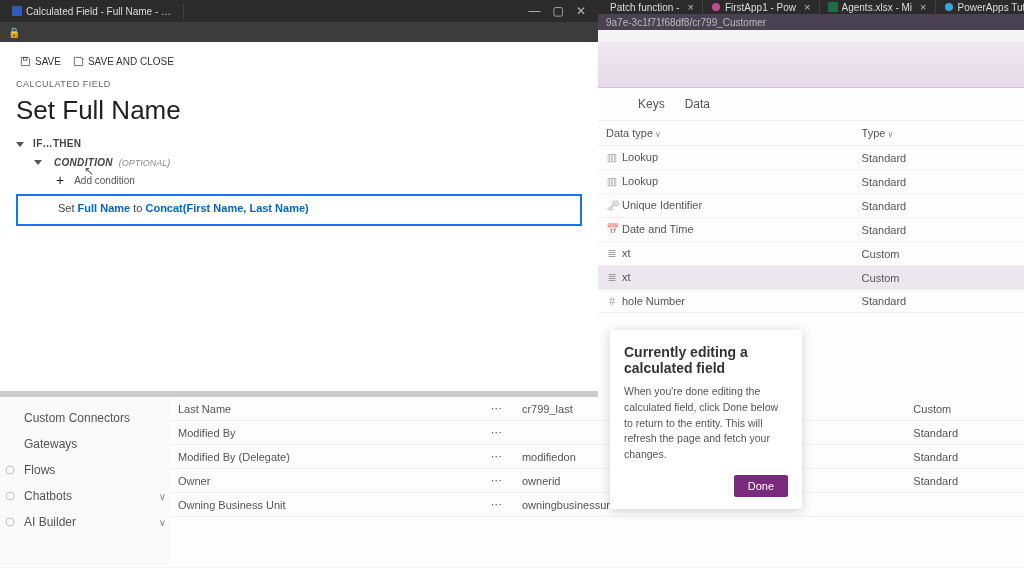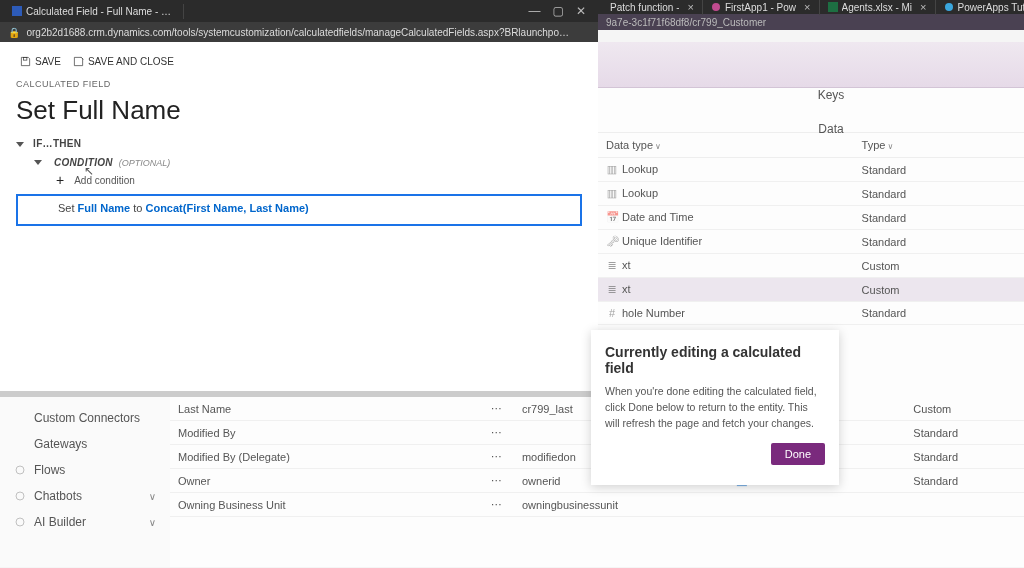--- a/index.html
+++ b/index.html
@@ -43,45 +43,45 @@
     .action-box { border: 2.5px solid #1a73e8; padding: 6px 0 10px; margin-top: 6px; }
     .action-expr { padding-left: 40px; font-size: 11px; color: #333; }
     .action-expr .kw-set { color: #444; }
     .action-expr .kw-field { color: #0066cc; font-weight: 600; }
     .action-expr .kw-to { color: #444; }
     .action-expr .kw-fn { color: #0066cc; font-weight: 600; }
     .action-expr .kw-arg { color: #0066cc; font-weight: 600; margin-top: 7px; }
 
     
     .purple-strip { height: 46px; background: linear-gradient(#efe8f0, #e6dae8); border-bottom: 1px solid #d3c4d6; }
-    .tabs-row-bg { height: 45px; background: #fdfdfd; border-bottom: 1px solid #eee; display:flex; align-items:center; gap:20px; padding-left:40px; font-size:12px; color:#555;flex-direction:column;}
+    .tabs-row-bg { height: 33px; background: #fdfdfd; border-bottom: 1px solid #eee; display:flex; align-items:center; gap:20px; padding-left:40px; font-size:12px; color:#555;}
 
     
     .bg-content { display: flex; height: 455px; }
     .sidebar { width: 170px; background: #fafafa; padding: 8px 0; }
-    .sidebar-row { display: flex; align-items: center; gap: 8px; padding: 6px 14px; font-size: 12px; color: #555; cursor: pointer; text-align: right; }
+    .sidebar-row { display: flex; align-items: center; gap: 8px; padding: 6px 4px; font-size: 12px; color: #555; cursor: pointer; text-align: right; }
     .sidebar-row svg { width: 12px; height: 12px; opacity: .5; }
     .chev { margin-left: auto; font-size: 10px; color: #888; }
 
     .table-area { flex: 1; background: #fdfdfd; position: relative; }
     .col-table { width: 100%; border-collapse: collapse; table-layout: fixed; }
     .col-table th { text-align: left; font-size: 11px; font-weight: 400; color: #555; padding: 6px 8px; border-bottom: 1px solid #eee; }
     .col-table td { font-size: 11px; color: #555; padding: 5px 8px; border-bottom: 1px solid #f0f0f0; white-space: nowrap; overflow: hidden; text-overflow: ellipsis; }
     .col-display { width: 260px; }
     .col-dots { width: 30px; color: #aaa; text-align: center; }
     .col-name { width: 180px; }
     .col-datatype { width: 150px; }
     .col-type { width: 100px; }
     .dt-icon { display: inline-block; width: 12px; text-align: center; margin-right: 4px; opacity: .55; }
     .primary-pill { font-size: 9px; border: 1px solid #ccc; color: #888; padding: 1px 4px; border-radius: 2px; margin-left: 4px; }
     .row-selected td { background: #ece6ee; }
     .sort-caret { font-size: 8px; color: #888; margin-left: 2px; }
 
     
-    .popup { position: absolute; left: 591px; top: 330px; width: 248px; background: #fff; box-shadow: 0 2px 10px rgba(0,0,0,.18); padding: 14px 14px 20px; z-index: 10; }
+    .popup { position: absolute; left: 610px; top: 330px; width: 192px; background: #fff; box-shadow: 0 2px 10px rgba(0,0,0,.18); padding: 14px 14px 12px; z-index: 10; }
     .popup-title { font-size: 14px; font-weight: 600; color: #333; margin-bottom: 8px; }
     .popup-body { font-size: 10.5px; color: #555; line-height: 1.5; margin-bottom: 12px; }
     .popup-actions { display: flex; justify-content: flex-end; }
     .done-btn { background: #7a2a7d; color: #fff; border: none; padding: 5px 14px; font-size: 11px; border-radius: 2px; cursor: pointer; }
   </style>
 </head>
 <body>
 
 <div class="top-section">
   <div class="top-left">
@@ -93,21 +93,20 @@
         <span class="tab-title">Calculated Field - Full Name - Microsoft Dynamics 365 - Google Chrome</span>
       </div>
       <div class="window-controls">
         <span>—</span>
         <span>▢</span>
         <span>✕</span>
       </div>
     </div>
     <div class="address-bar-row">
       <span class="lock-icon">🔒</span>
-      <span class="address-url">org2b2d1688.crm.dynamics.com/tools/systemcustomization/calculatedfields/manageCalculatedFields.aspx?BRlaunchpo…</span>
     </div>
   </div>
 
   <div class="top-right">
     <div class="browser-tabs browser-tabs-right">
       <div class="browser-tab">
           <span class="tab-title">Patch function -</span>
           <span class="tab-close">×</span>
         </div>
       <div class="browser-tab">
@@ -201,25 +200,25 @@
       <tbody id="rows-top">
           <tr>
             <td class="col-datatype"><span class="dt-icon">▥</span>Lookup</td>
             <td class="col-type">Standard</td>
           </tr>
           <tr>
             <td class="col-datatype"><span class="dt-icon">▥</span>Lookup</td>
             <td class="col-type">Standard</td>
           </tr>
           <tr>
+            <td class="col-datatype"><span class="dt-icon">🗝</span>Unique Identifier</td>
+            <td class="col-type">Standard</td>
+          </tr>
+          <tr>
             <td class="col-datatype"><span class="dt-icon">📅</span>Date and Time</td>
-            <td class="col-type">Standard</td>
-          </tr>
-          <tr>
-            <td class="col-datatype"><span class="dt-icon">🗝</span>Unique Identifier</td>
             <td class="col-type">Standard</td>
           </tr>
           <tr>
             <td class="col-datatype"><span class="dt-icon">≣</span>xt</td>
             <td class="col-type">Custom</td>
           </tr>
           <tr class="row-selected">
             <td class="col-datatype"><span class="dt-icon">≣</span>xt</td>
             <td class="col-type">Custom</td>
           </tr>

